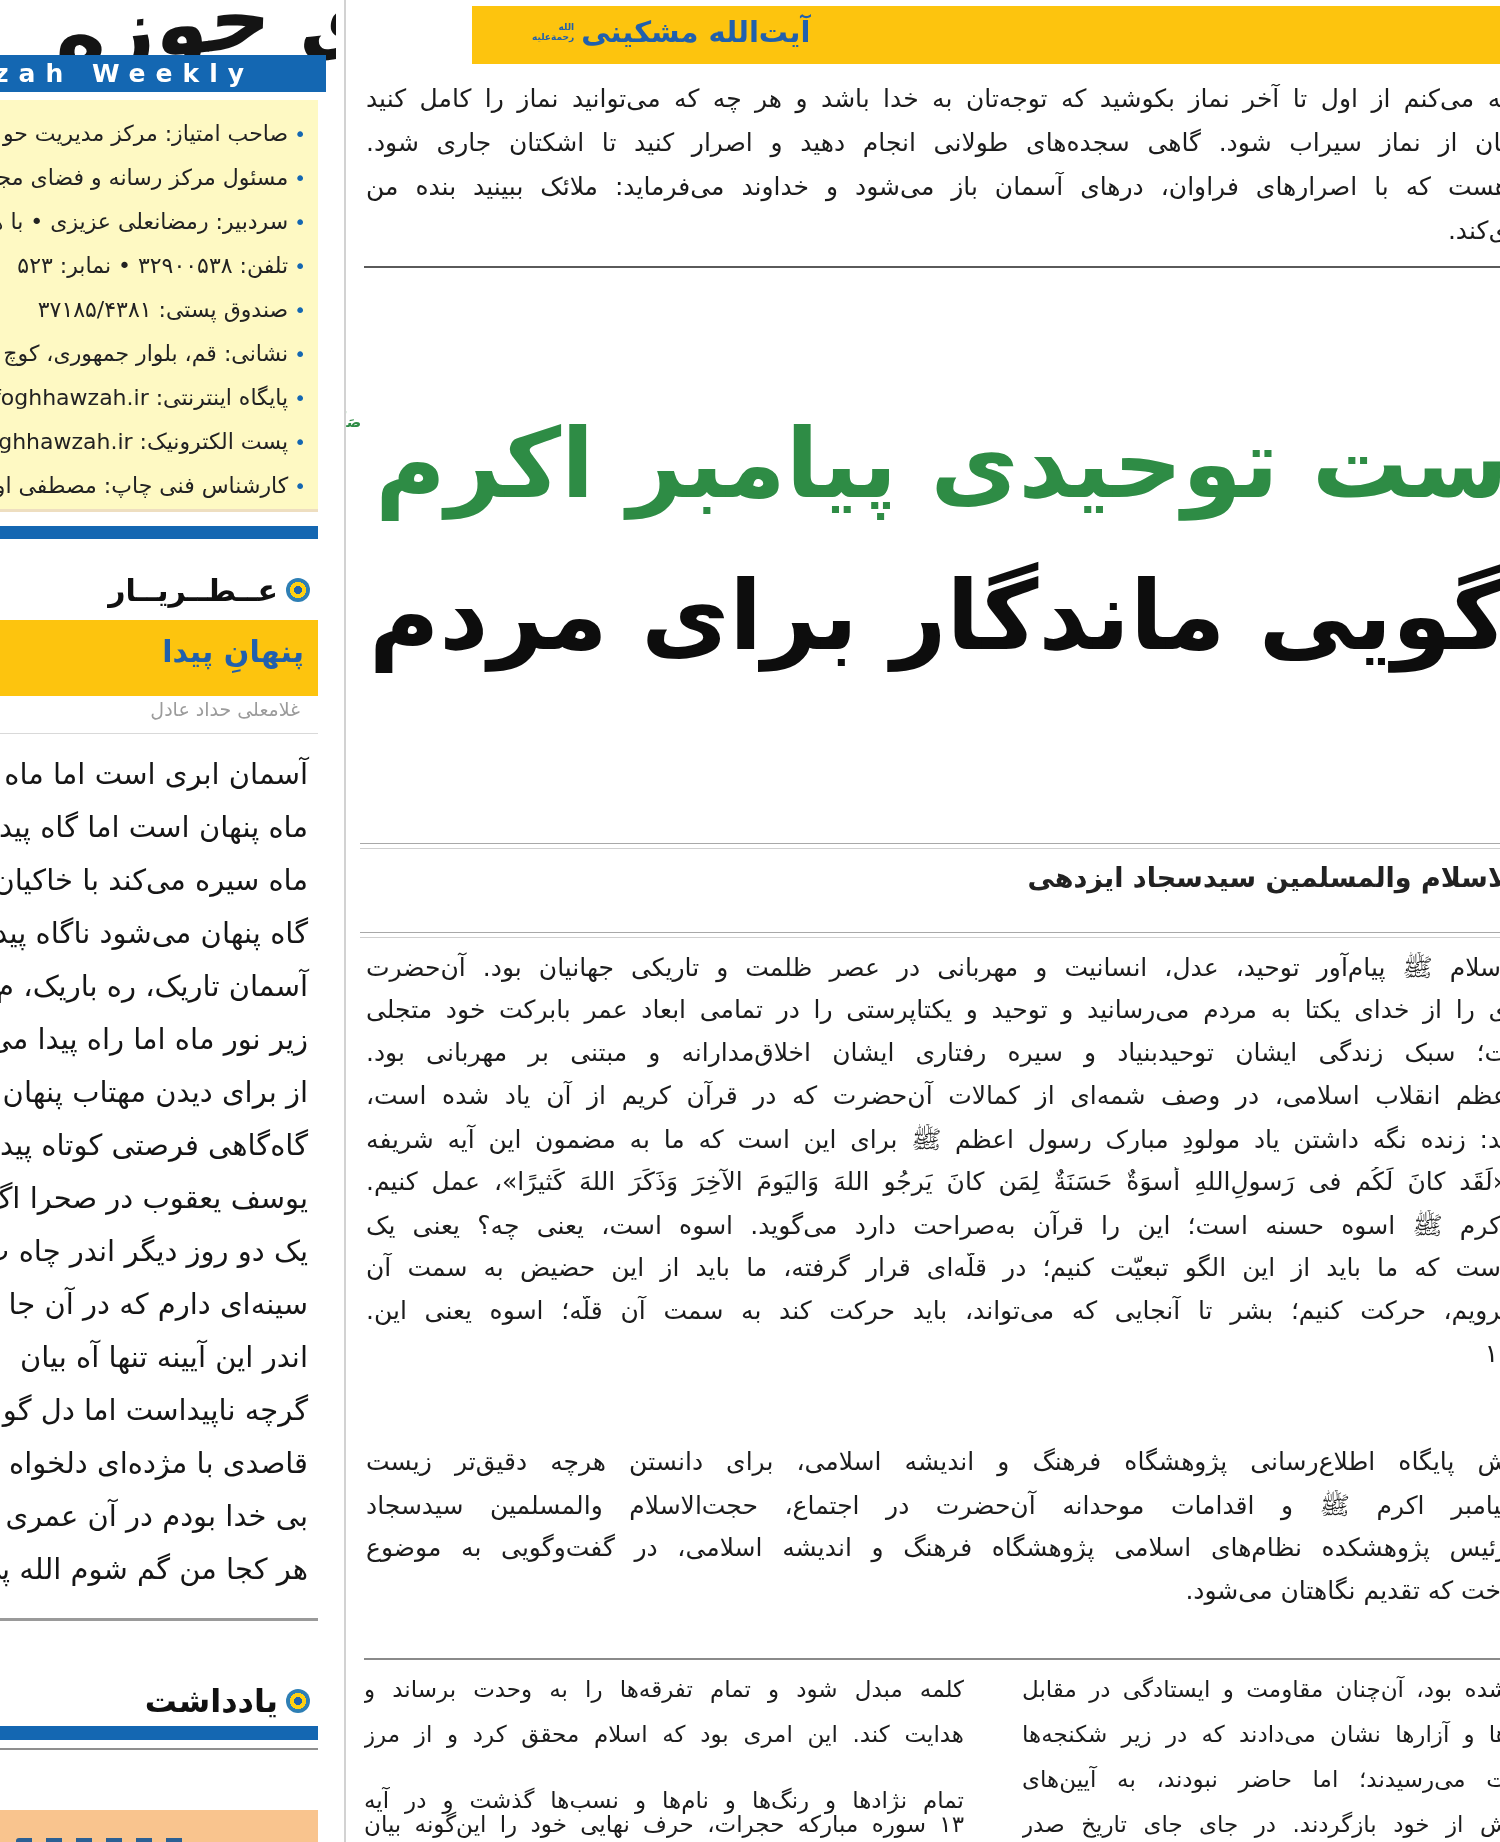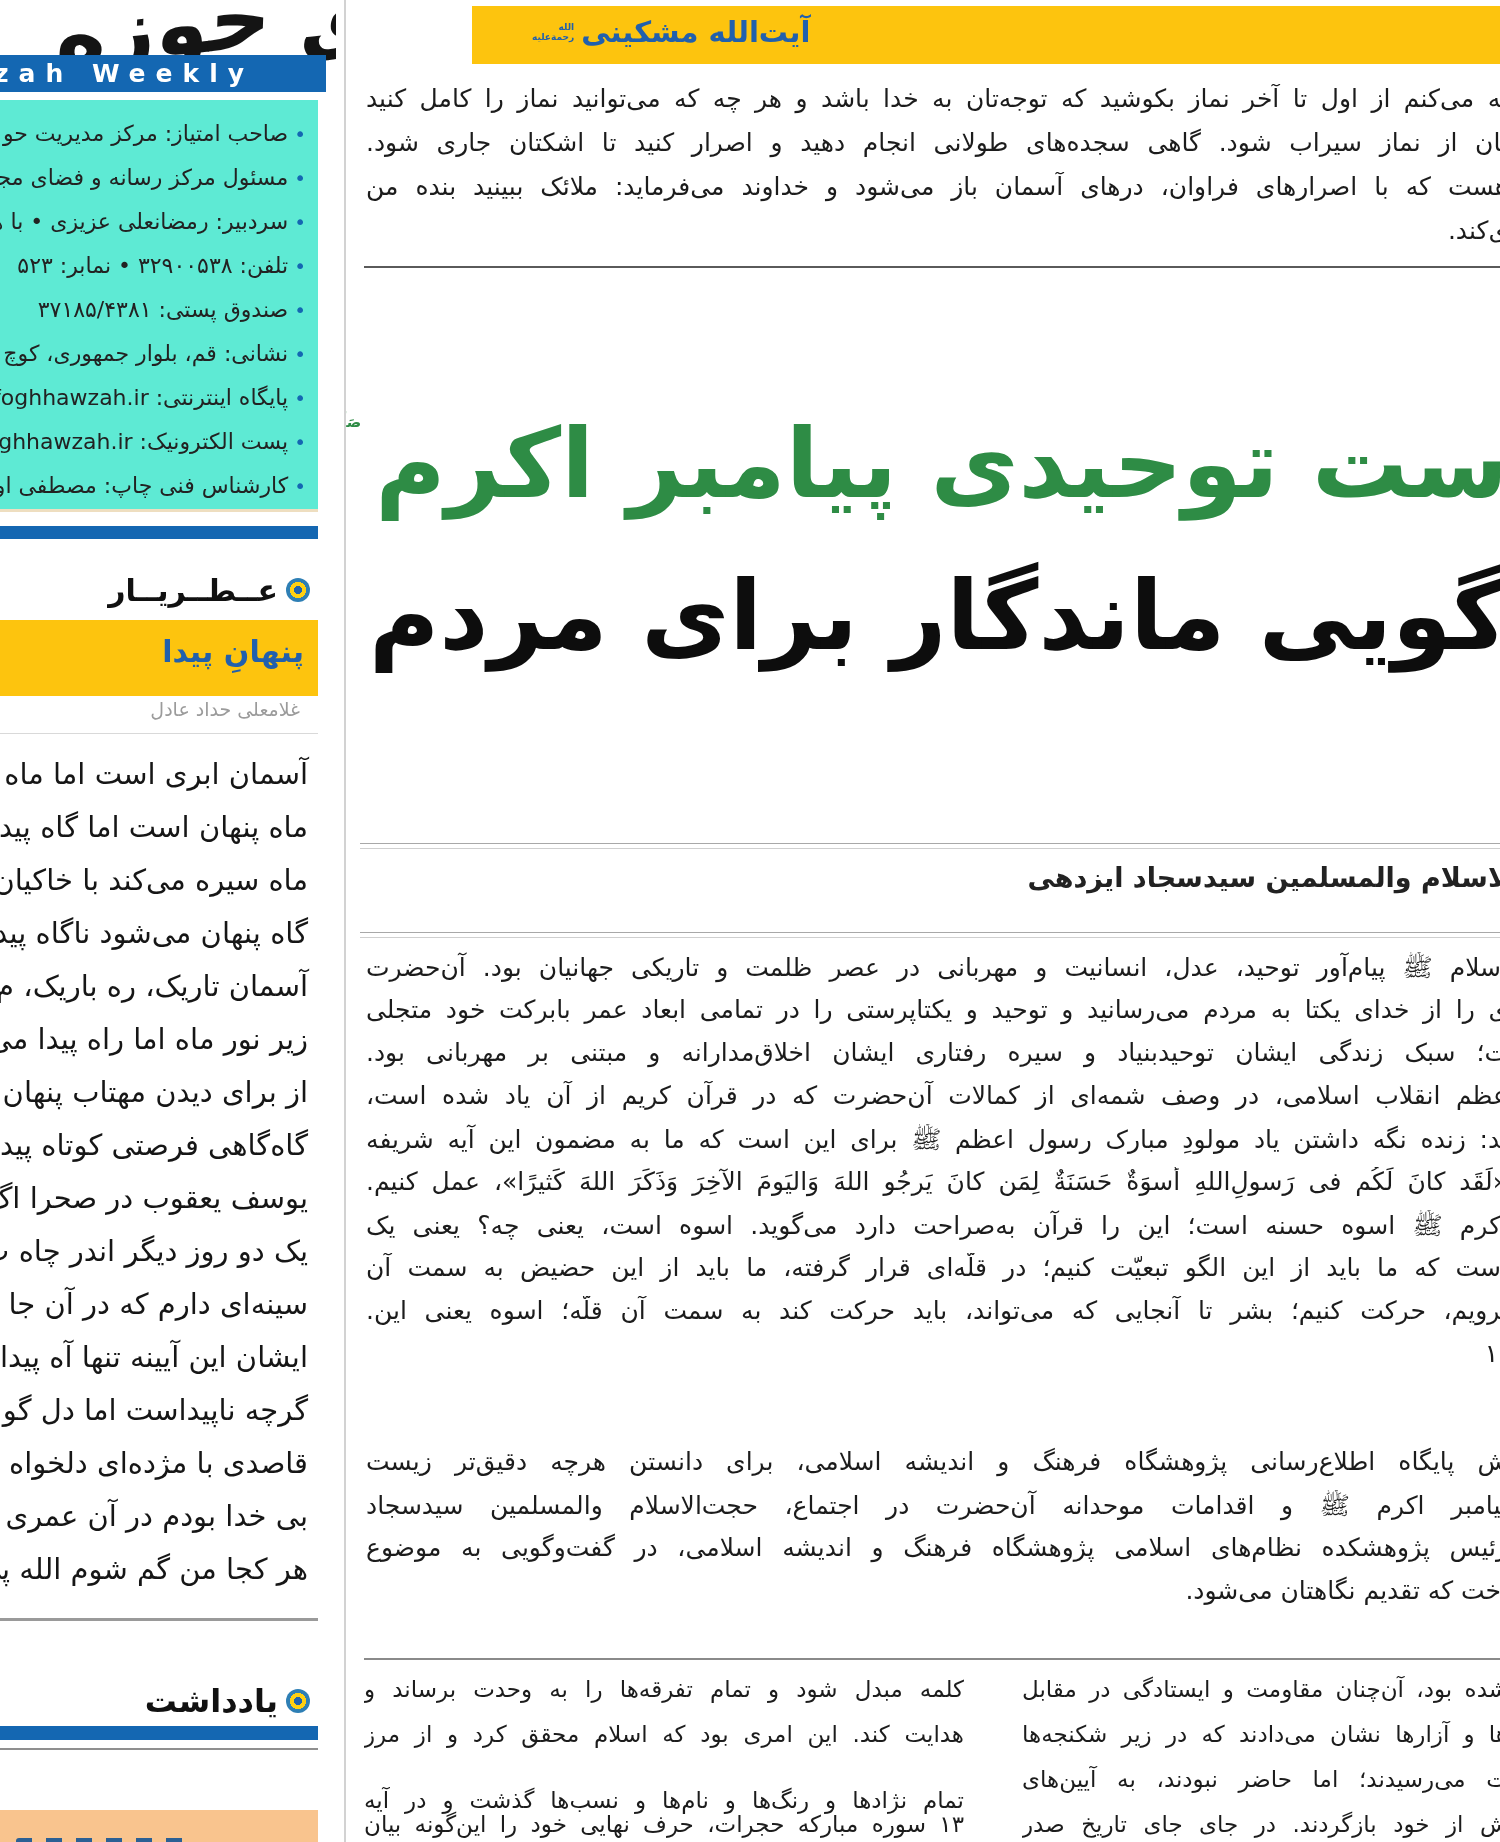--- a/index.html
+++ b/index.html
@@ -5,21 +5,21 @@
   html,body{margin:0;padding:0;}
   body{width:1500px;height:1842px;position:relative;overflow:hidden;background:#fff;
        font-family:"DejaVu Sans", sans-serif;}
   
   #sidebar{position:absolute;left:0;top:0;width:336px;height:1842px;overflow:hidden;background:#fff;}
   .logo-callig{position:absolute;top:-34px;left:55px;font-size:86px;font-weight:bold;color:#141414;
        transform:rotate(-6deg) skewX(-8deg);white-space:nowrap;direction:rtl;}
   .en-bar{position:absolute;top:55px;left:-12px;width:332px;height:37px;background:#1467b2;
        color:#fff;font-weight:bold;font-size:25px;letter-spacing:10px;line-height:37px;
        padding-left:6px;white-space:nowrap;overflow:hidden;}
-  .info-list{position:absolute;top:100px;left:0;width:318px;height:412px;background:#5eead4;
+  .info-list{position:absolute;top:100px;left:0;width:318px;height:412px;background:#fef9c3;
        border-bottom:3px solid #eedec0;padding-top:12px;box-sizing:border-box;}
   .info-item{direction:rtl;text-align:right;white-space:nowrap;font-size:22px;color:#222;
        line-height:44px;padding-right:12px;}
   .info-item .bullet{color:#1467b2;font-size:20px;margin-left:6px;}
   .blue-bar{position:absolute;left:0;width:318px;height:13px;background:#1467b2;}
   .sec-head{position:absolute;left:0;width:318px;display:flex;direction:rtl;align-items:center;
        gap:8px;padding-right:8px;box-sizing:border-box;font-weight:bold;color:#111;margin-top:12px;}
   .dot-icon{width:24px;height:24px;border-radius:50%;flex:0 0 auto;
        background:radial-gradient(circle at 50% 50%, #1f63ae 0 4px, #ffd012 4px 8px, #2e7fb5 8px 12px);}
   .penhan-box{position:absolute;top:620px;left:0;width:318px;height:76px;background:#fdc40e;
@@ -100,21 +100,21 @@
     <div class="poem-line">ماه پنهان است اما گاه پید</div>
     <div class="poem-line">ماه سیره می‌کند با خاکیان</div>
     <div class="poem-line">گاه پنهان می‌شود ناگاه پید</div>
     <div class="poem-line">آسمان تاریک، ره باریک، م</div>
     <div class="poem-line">زیر نور ماه اما راه پیدا می‌ش</div>
     <div class="poem-line">از برای دیدن مهتاب پنهان</div>
     <div class="poem-line">گاه‌گاهی فرصتی کوتاه پید</div>
     <div class="poem-line">یوسف یعقوب در صحرا اگ</div>
     <div class="poem-line">یک دو روز دیگر اندر چاه پ</div>
     <div class="poem-line">سینه‌ای دارم که در آن جا ب</div>
-    <div class="poem-line">ایشان این آیینه تنها آه پیدا</div>
+    <div class="poem-line">اندر این آیینه تنها آه بیان</div>
     <div class="poem-line">گرچه ناپیداست اما دل گو</div>
     <div class="poem-line">قاصدی با مژده‌ای دلخواه</div>
     <div class="poem-line">بی خدا بودم در آن عمری ک</div>
     <div class="poem-line">هر کجا من گم شوم الله پی</div>
   </div>
 
   <div class="side-rule2"></div>
 
   <div class="sec-head" style="top:1668px;height:42px;font-size:32px;">
     <span class="dot-icon"></span>

